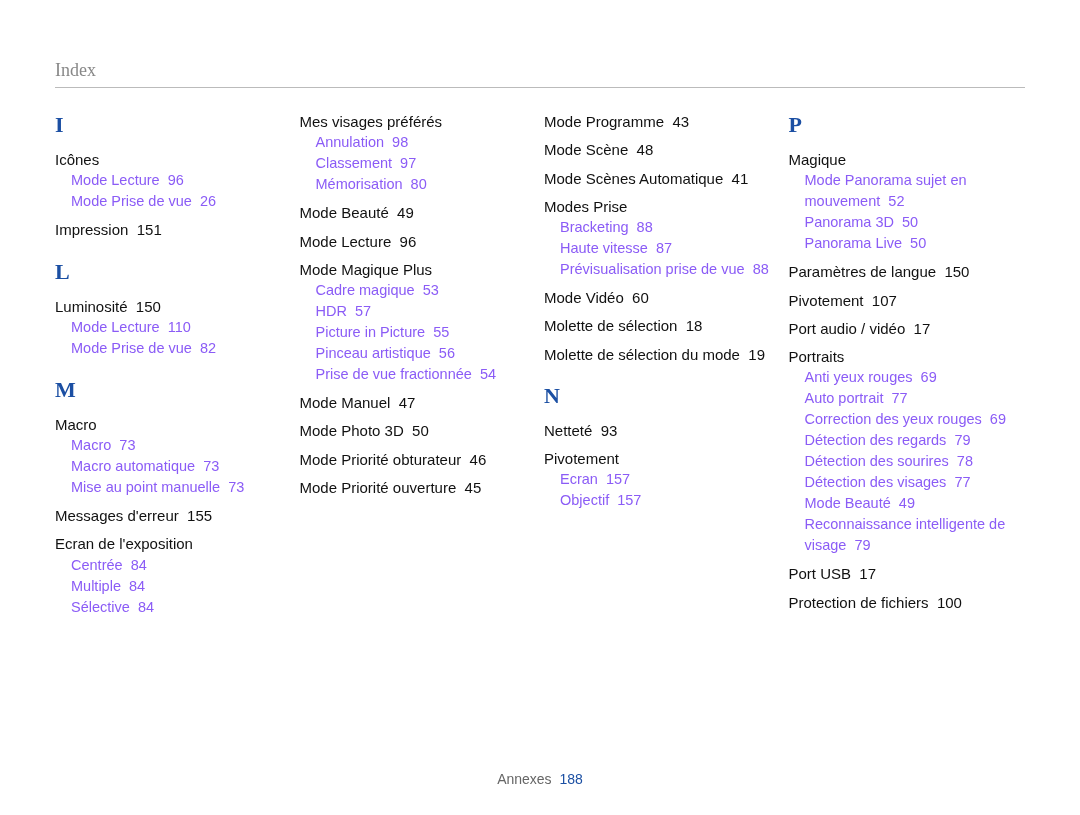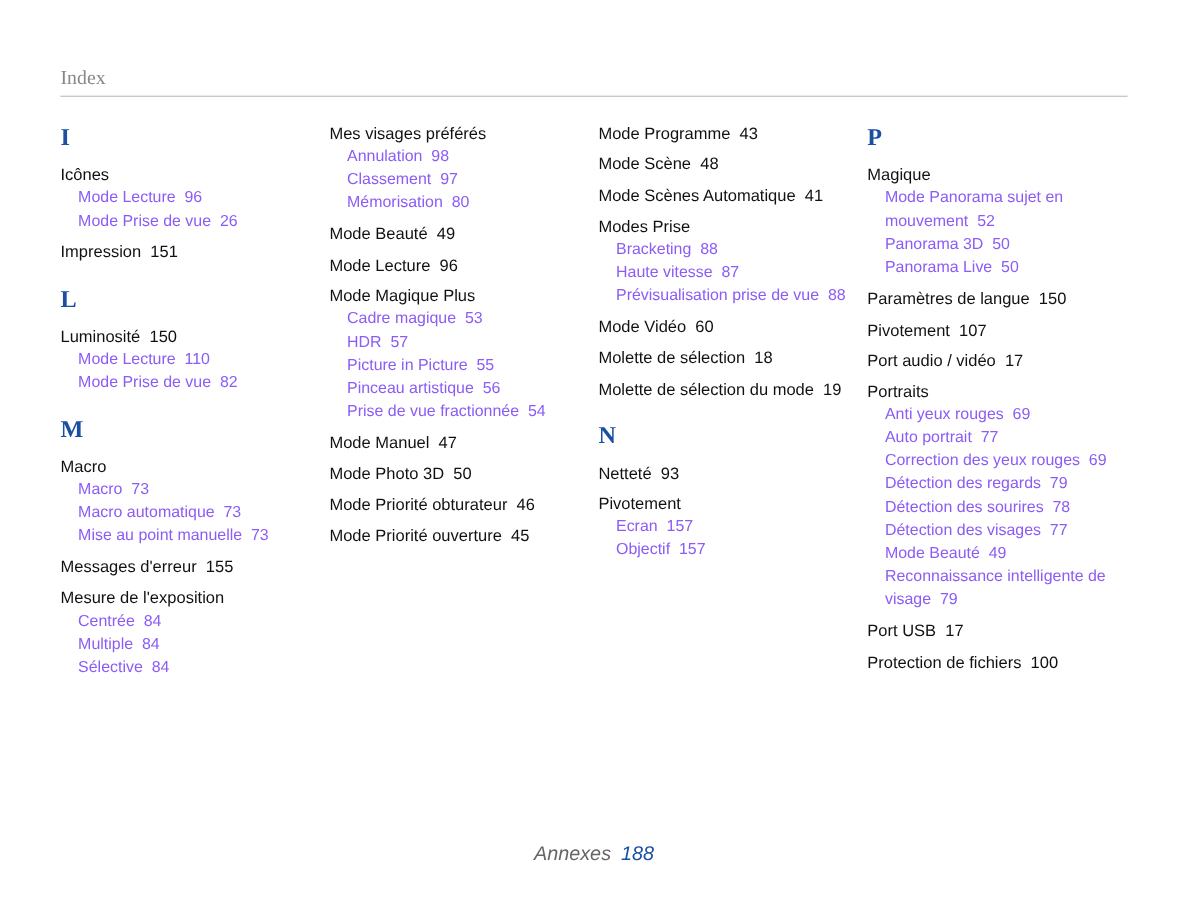--- a/index.html
+++ b/index.html
@@ -56,42 +56,41 @@
     color: #8b5cf6;
     margin-left: 16px;
     line-height: 1.45;
   }
   .page-footer {
     position: absolute;
     bottom: 28px;
     left: 0;
     width: 100%;
     text-align: center;
-    font-size: 18px;
+    font-size: 14px;
     color: #666;
-    font-style: italic;
   }
   .page-footer .num { color: #1b4fa3; margin-left: 4px; }
 </style>
 </head>
 <body>
 
 <div class="page">
   <div class="page-header">Index</div>
   <div class="columns" id="cols">
       <div class="col">
         <span class="letter">I</span>
         <div class="entry"><span>Icônes</span><span class="sub">Mode Lecture&nbsp;&nbsp;96</span><span class="sub">Mode Prise de vue&nbsp;&nbsp;26</span></div>
         <div class="entry"><span>Impression&nbsp;&nbsp;151</span></div>
         <span class="letter">L</span>
         <div class="entry"><span>Luminosité&nbsp;&nbsp;150</span><span class="sub">Mode Lecture&nbsp;&nbsp;110</span><span class="sub">Mode Prise de vue&nbsp;&nbsp;82</span></div>
         <span class="letter">M</span>
         <div class="entry"><span>Macro</span><span class="sub">Macro&nbsp;&nbsp;73</span><span class="sub">Macro automatique&nbsp;&nbsp;73</span><span class="sub">Mise au point manuelle&nbsp;&nbsp;73</span></div>
         <div class="entry"><span>Messages d'erreur&nbsp;&nbsp;155</span></div>
-        <div class="entry"><span>Mesure de l'exposition</span><span class="sub">Centrée&nbsp;&nbsp;84</span><span class="sub">Multiple&nbsp;&nbsp;84</span><span class="sub">Sélective&nbsp;&nbsp;84</span></div>
+        <div class="entry"><span>Ecran de l'exposition</span><span class="sub">Centrée&nbsp;&nbsp;84</span><span class="sub">Multiple&nbsp;&nbsp;84</span><span class="sub">Sélective&nbsp;&nbsp;84</span></div>
       </div>
       <div class="col">
         <div class="entry"><span>Mes visages préférés</span><span class="sub">Annulation&nbsp;&nbsp;98</span><span class="sub">Classement&nbsp;&nbsp;97</span><span class="sub">Mémorisation&nbsp;&nbsp;80</span></div>
         <div class="entry"><span>Mode Beauté&nbsp;&nbsp;49</span></div>
         <div class="entry"><span>Mode Lecture&nbsp;&nbsp;96</span></div>
         <div class="entry"><span>Mode Magique Plus</span><span class="sub">Cadre magique&nbsp;&nbsp;53</span><span class="sub">HDR&nbsp;&nbsp;57</span><span class="sub">Picture in Picture&nbsp;&nbsp;55</span><span class="sub">Pinceau artistique&nbsp;&nbsp;56</span><span class="sub">Prise de vue fractionnée&nbsp;&nbsp;54</span></div>
         <div class="entry"><span>Mode Manuel&nbsp;&nbsp;47</span></div>
         <div class="entry"><span>Mode Photo 3D&nbsp;&nbsp;50</span></div>
         <div class="entry"><span>Mode Priorité obturateur&nbsp;&nbsp;46</span></div>
         <div class="entry"><span>Mode Priorité ouverture&nbsp;&nbsp;45</span></div>

